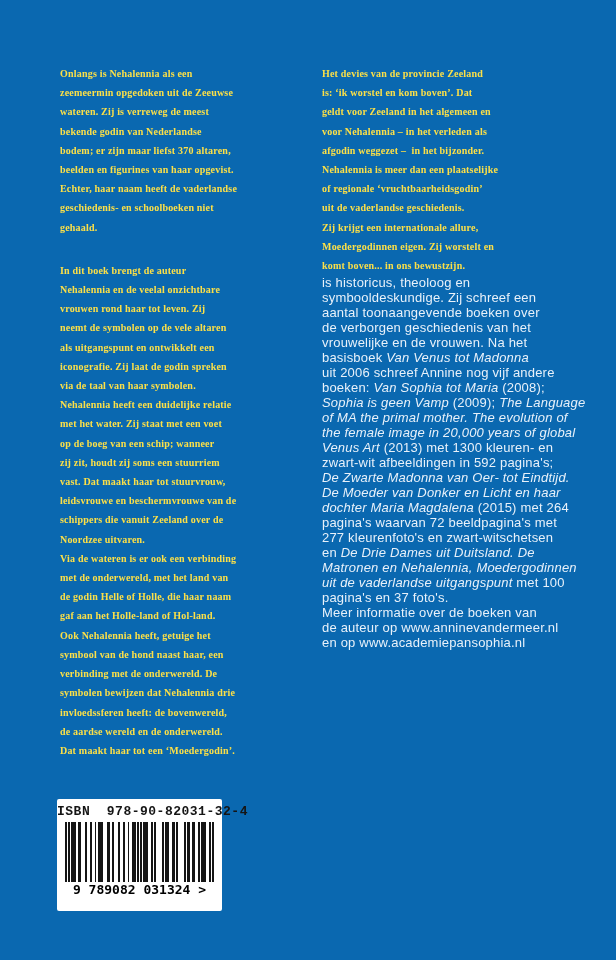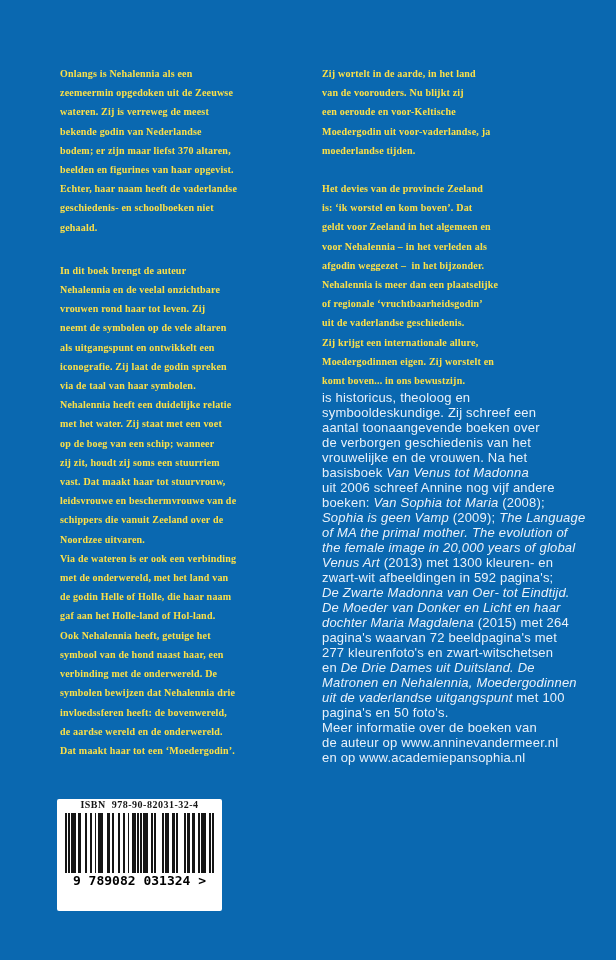--- a/index.html
+++ b/index.html
@@ -47,25 +47,26 @@
   .barcode {
     position: absolute;
     left: 57px; top: 799px;
     width: 165px; height: 112px;
     background: #ffffff;
     border-radius: 2px;
     box-sizing: border-box;
     text-align: center;
   }
   .barcode .isbn {
-    font-family: Liberation Serif, serif;
+    font-family: Liberation Mono, monospace;
     font-weight: bold;
-    font-size: 10px;
+    font-size: 13px;
     letter-spacing: 0.5px;
     color: #151515;
+    padding-top: 5px;
     white-space: pre;
   }
   .barcode svg { display: block; margin: 3px auto 0 auto; }
   .barcode .digits {
     font-family: "DejaVu Sans Mono", monospace;
     font-weight: bold;
     font-size: 13px;
     color: #000000;
     margin-top: 0px;
     white-space: pre;
@@ -108,25 +109,20 @@
 Ook Nehalennia heeft, getuige het
 symbool van de hond naast haar, een
 verbinding met de onderwereld. De
 symbolen bewijzen dat Nehalennia drie
 invloedssferen heeft: de bovenwereld,
 de aardse wereld en de onderwereld.
 Dat maakt haar tot een ‘Moedergodin’.</p>
   </div>
 
   <div class="col col-right">
-    <p class="serif">Zij wortelt in de aarde, in het land
-van de voorouders. Nu blijkt zij
-een oeroude en voor-Keltische
-Moedergodin uit voor-vaderlandse, ja
-moederlandse tijden.</p>
     <p class="serif">Het devies van de provincie Zeeland
 is: ‘ik worstel en kom boven’. Dat
 geldt voor Zeeland in het algemeen en
 voor Nehalennia – in het verleden als
 afgodin weggezet –  in het bijzonder.
 Nehalennia is meer dan een plaatselijke
 of regionale ‘vruchtbaarheidsgodin’
 uit de vaderlandse geschiedenis.
 Zij krijgt een internationale allure,
 Moedergodinnen eigen. Zij worstelt en
@@ -145,21 +141,21 @@
 Venus Art</span><span> (2013) met 1300 kleuren- en
 zwart-wit afbeeldingen in 592 pagina's;
 </span><span class="it">De Zwarte Madonna van Oer- tot Eindtijd.
 De Moeder van Donker en Licht en haar
 dochter Maria Magdalena</span><span> (2015) met 264
 pagina's waarvan 72 beeldpagina's met
 277 kleurenfoto's en zwart-witschetsen
 en </span><span class="it">De Drie Dames uit Duitsland. De
 Matronen en Nehalennia, Moedergodinnen
 uit de vaderlandse uitgangspunt</span><span> met 100
-pagina's en 50 foto's.
+pagina's en 37 foto's.
 Meer informatie over de boeken van
 de auteur op www.anninevandermeer.nl
 en op www.academiepansophia.nl</span></div>
   </div>
 
   <div class="barcode">
     <div class="isbn">ISBN  978-90-82031-32-4</div>
     <svg id="barcode-svg" width="149" height="60" viewBox="0 0 149 60" shape-rendering="crispEdges">
         <rect x="0.00" y="0" width="1.57" height="60" fill="#151515"></rect>
         <rect x="3.14" y="0" width="1.57" height="60" fill="#151515"></rect>

